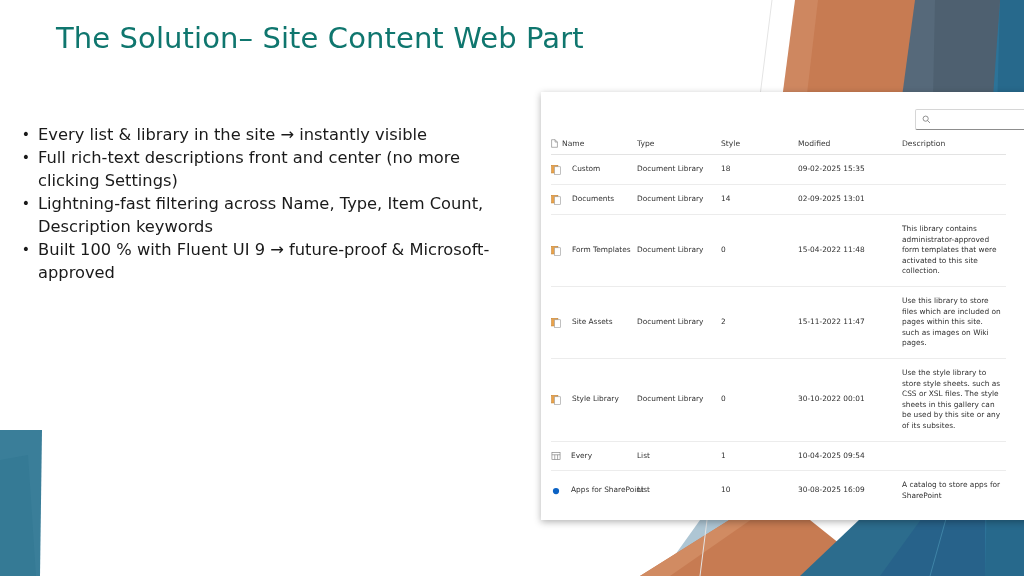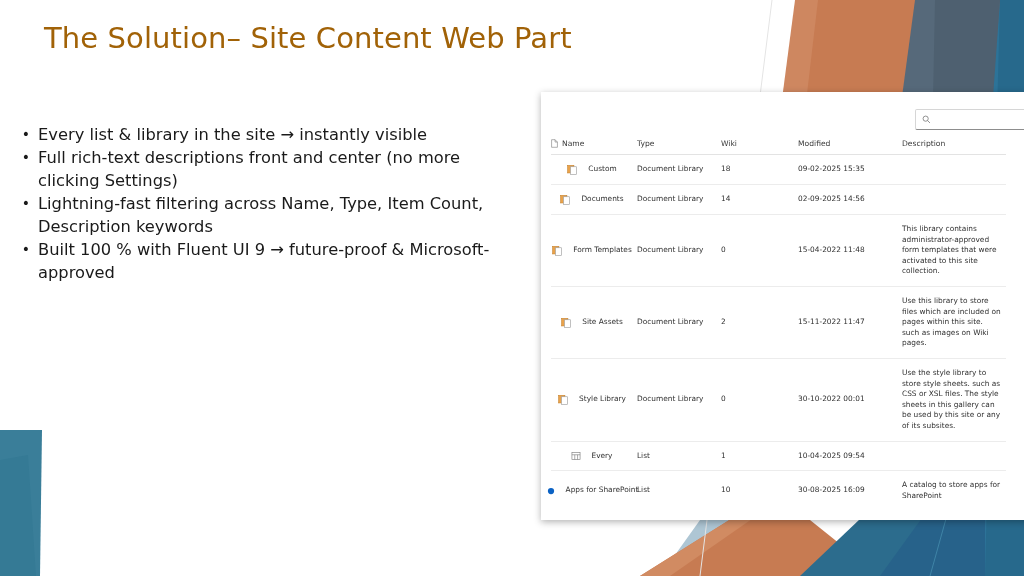--- a/index.html
+++ b/index.html
@@ -20,24 +20,24 @@
     position: absolute;
     inset: 0;
     width: 1024px;
     height: 576px;
     z-index: 0;
   }
 
   
   #slide-title {
     position: absolute;
-    left: 44px;
+    left: 56px;
     top: 21px;
     font-size: 29px;
-    color: #a16207;
+    color: #0f766e;
     letter-spacing: 0.1px;
     white-space: nowrap;
     z-index: 3;
   }
 
   
   #bullet-list {
     position: absolute;
     left: 14px;
     top: 123px;
@@ -139,21 +139,21 @@
     font-size: 7.4px;
     color: #303030;
     text-align: left;
     padding: 9px 4px 9px 0;
     border-bottom: 1px solid #ececec;
     vertical-align: middle;
     line-height: 10.6px;
   }
   #content-table tr:last-child td { border-bottom: none; }
 
-  .name-cell { display: flex; align-items: center; gap: 10px; justify-content: center; }
+  .name-cell { display: flex; align-items: center; gap: 10px; }
   .name-cell .nm { white-space: nowrap; }
   .hdr-name { display: flex; align-items: center; gap: 4px; }
   .row-icon { flex: 0 0 auto; display: block; }
   .desc-cell { line-height: 10.6px; }
 </style>
 </head>
 <body>
 
 <svg id="bg-decor" viewBox="0 0 1024 576" preserveAspectRatio="none">
   <rect x="0" y="0" width="1024" height="576" fill="#ffffff"></rect>
@@ -230,21 +230,21 @@
         <th>
           <span class="hdr-name">
             <svg width="7" height="9" viewBox="0 0 12 15">
               <path d="M1 1 h6 l4 4 v9 h-10 z" fill="none" stroke="#777" stroke-width="1"></path>
               <path d="M7 1 v4 h4" fill="none" stroke="#777" stroke-width="1"></path>
             </svg>
             <span>Name</span>
           </span>
         </th>
         <th>Type</th>
-        <th>Wiki</th>
+        <th>Style</th>
         <th>Modified</th>
         <th>Description</th>
       </tr>
     </thead>
     <tbody>
 
       <tr>
         <td>
           <span class="name-cell">
             <svg class="row-icon" width="11" height="11" viewBox="0 0 16 16">
@@ -265,21 +265,21 @@
           <span class="name-cell">
             <svg class="row-icon" width="11" height="11" viewBox="0 0 16 16">
               <rect x="1" y="2" width="9" height="11" fill="#E9A24A" stroke="#C8842F" stroke-width="0.9"></rect>
               <rect x="5" y="4" width="9" height="11" fill="#FFFFFF" stroke="#9a9a9a" stroke-width="0.9"></rect>
             </svg>
             <span class="nm">Documents</span>
           </span>
         </td>
         <td>Document Library</td>
         <td>14</td>
-        <td>02-09-2025 14:56</td>
+        <td>02-09-2025 13:01</td>
         <td class="desc-cell"></td>
       </tr>
 
       <tr>
         <td>
           <span class="name-cell">
             <svg class="row-icon" width="11" height="11" viewBox="0 0 16 16">
               <rect x="1" y="2" width="9" height="11" fill="#E9A24A" stroke="#C8842F" stroke-width="0.9"></rect>
               <rect x="5" y="4" width="9" height="11" fill="#FFFFFF" stroke="#9a9a9a" stroke-width="0.9"></rect>
             </svg>

